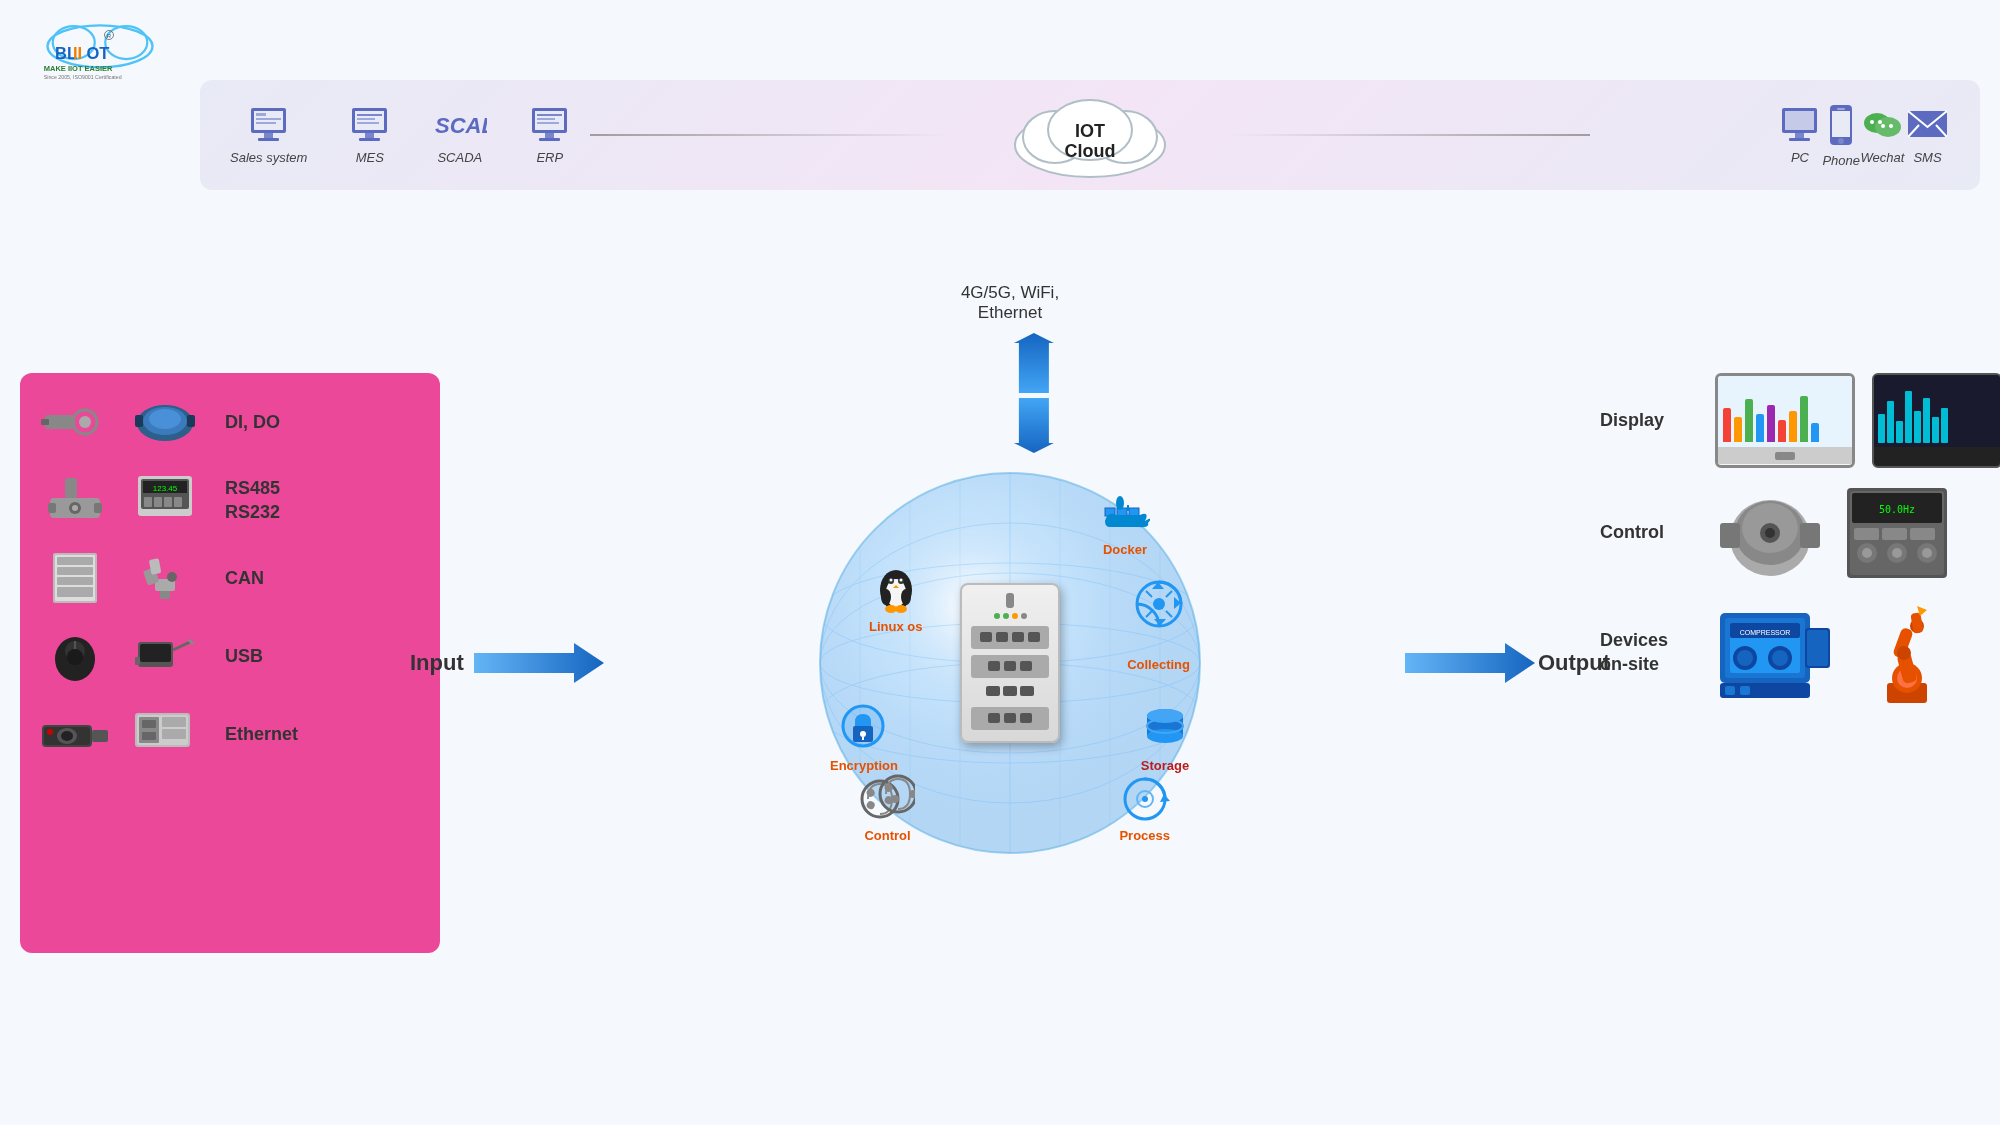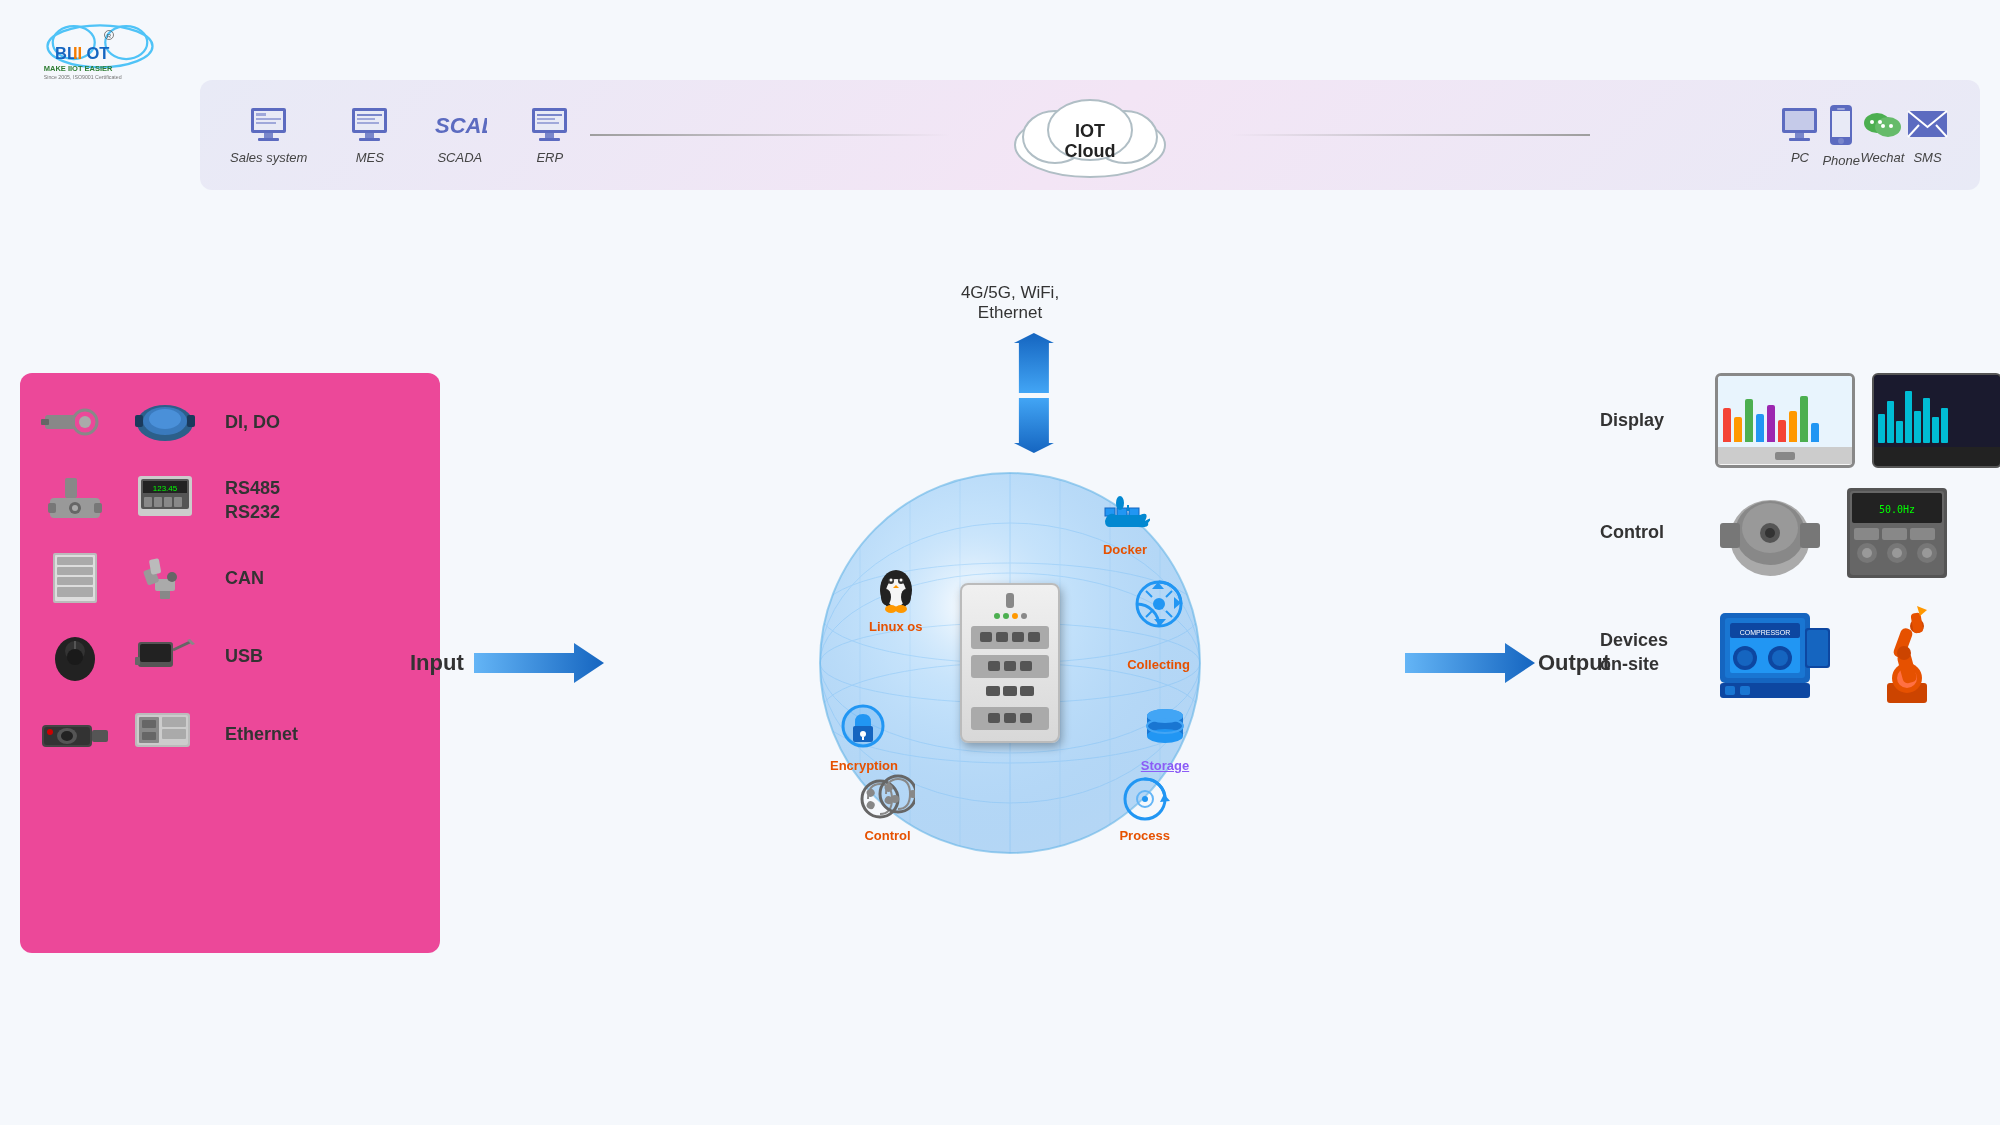--- a/index.html
+++ b/index.html
@@ -658,21 +658,21 @@
       </div>
 
       <div class="sphere-icon" style="position:absolute; bottom:90px; right:20px;">
         <svg width="50" height="50" viewBox="0 0 50 50">
           <ellipse cx="25" cy="12" rx="18" ry="7" fill="#2196f3"></ellipse>
           <rect x="7" y="12" width="36" height="20" fill="#1976d2"></rect>
           <ellipse cx="25" cy="32" rx="18" ry="7" fill="#2196f3"></ellipse>
           <ellipse cx="25" cy="12" rx="18" ry="7" fill="#42a5f5"></ellipse>
           <ellipse cx="25" cy="22" rx="18" ry="7" fill="none" stroke="#42a5f5" stroke-width="2"></ellipse>
         </svg>
-        <span style="font-size:13px; font-weight:600; color:#8b5cf6;text-decoration:underline;">Storage</span>
+        <span style="font-size:13px; font-weight:600; color:#b91c1c;">Storage</span>
       </div>
 
       <div class="gateway-device">
         <div class="gateway-top"></div>
         <div class="gateway-led">
           <div class="led led-green"></div>
           <div class="led led-green"></div>
           <div class="led led-orange"></div>
           <div class="led led-off"></div>
         </div>

